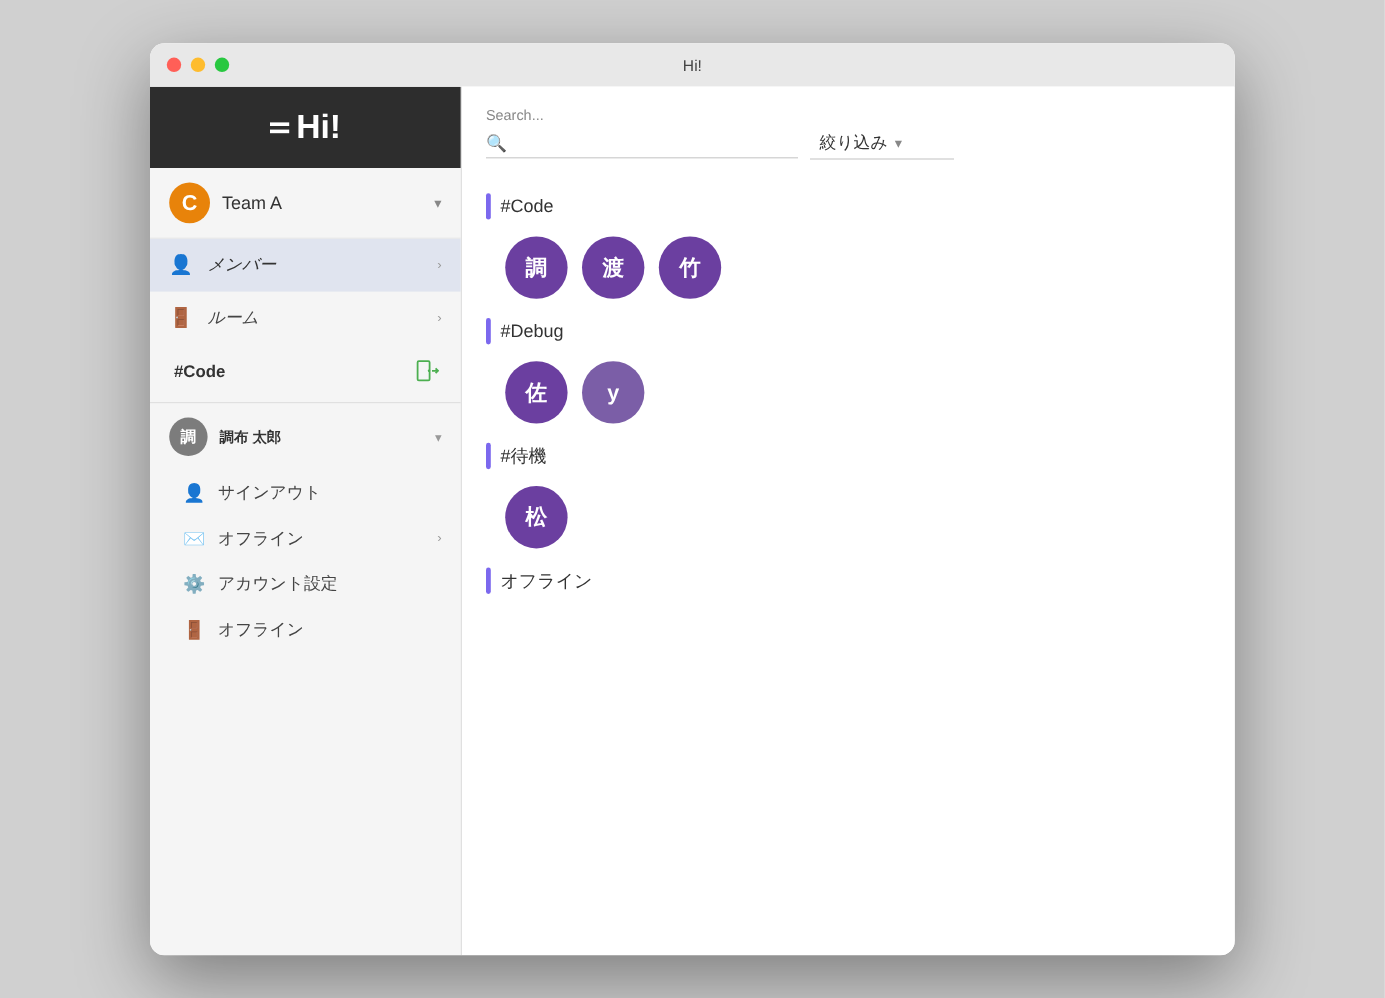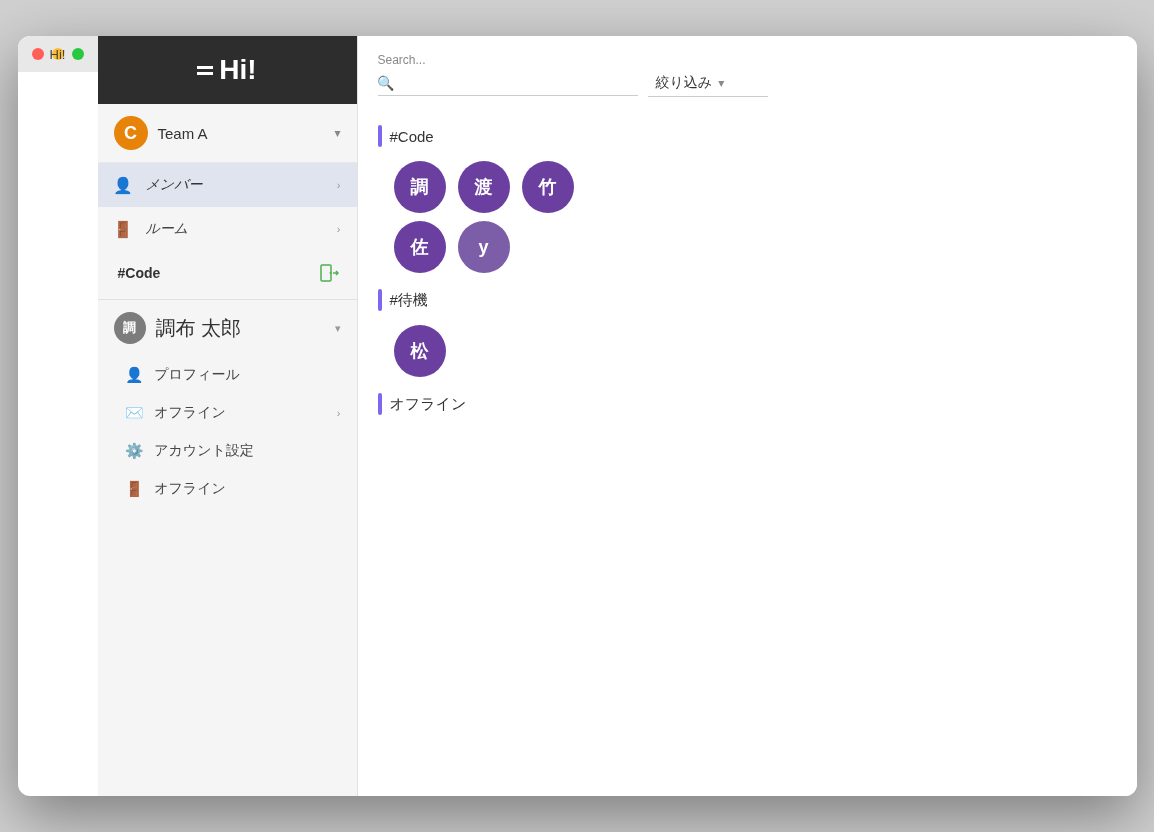--- a/index.html
+++ b/index.html
@@ -5,28 +5,28 @@
     * { box-sizing: border-box; margin: 0; padding: 0; }
     body {
       background: #d0d0d0;
       display: flex;
       justify-content: center;
       align-items: center;
       min-height: 100vh;
       font-family: -apple-system, BlinkMacSystemFont, "Helvetica Neue", sans-serif;
     }
     .window {
-      width: 1119px;
+      width: 904px;
       height: 760px;
       background: #ffffff;
       border-radius: 12px;
       box-shadow: 0 20px 60px rgba(0,0,0,0.4);
       overflow: hidden;
       display: flex;
-      flex-direction: row;
+      flex-direction: column;
     }
     .title-bar {
       height: 36px;
       background: #e8e8e8;
       display: flex;
       align-items: center;
       padding: 0 14px;
       gap: 8px;
       flex-shrink: 0;
       position: relative;
@@ -163,21 +163,21 @@
       gap: 10px;
       cursor: pointer;
     }
     .user-avatar {
       width: 32px; height: 32px; border-radius: 50%;
       background: #7c7c7c;
       display: flex; align-items: center; justify-content: center;
       color: white; font-size: 13px; font-weight: 600;
       flex-shrink: 0;
     }
-    .user-name { flex: 1; font-size: 20px; color: #333; font-weight: 400; }
+    .user-name { flex: 1; font-size: 12px; color: #333; font-weight: 700; }
     .user-chevron { color: #999; font-size: 11px; }
     .user-menu-item {
       display: flex;
       align-items: center;
       padding: 10px 16px 10px 28px;
       gap: 10px;
       cursor: pointer;
       font-size: 14px;
       color: #444;
     }
@@ -338,21 +338,21 @@
         <div class="user-row">
           <div class="user-avatar">
             <span>調</span>
           </div>
           <span class="user-name">調布 太郎</span>
           <span class="user-chevron">▾</span>
         </div>
 
         <div class="user-menu-item">
           <span class="user-menu-icon">👤</span>
-          <span>プロフィール</span>
+          <span>サインアウト</span>
         </div>
 
         <div class="user-menu-item">
           <span class="user-menu-icon">✉️</span>
           <span>オフライン</span>
           <span style="margin-left:auto; color:#999; font-size:11px;">›</span>
         </div>
 
         <div class="user-menu-item">
           <span class="user-menu-icon">⚙️</span>
@@ -396,20 +396,24 @@
             <span>調</span>
           </div>
           <div class="member-avatar">
             <span>渡</span>
           </div>
           <div class="member-avatar">
             <span>竹</span>
           </div>
         </div>
 
+        <div class="section-header">
+          <span class="section-divider"></span>
+          <span class="section-title">#Debug</span>
+        </div>
         <div class="members-row">
           <div class="member-avatar">
             <span>佐</span>
           </div>
           <div class="member-avatar light-purple">
             <span>y</span>
           </div>
         </div>
 
         <div class="section-header">

